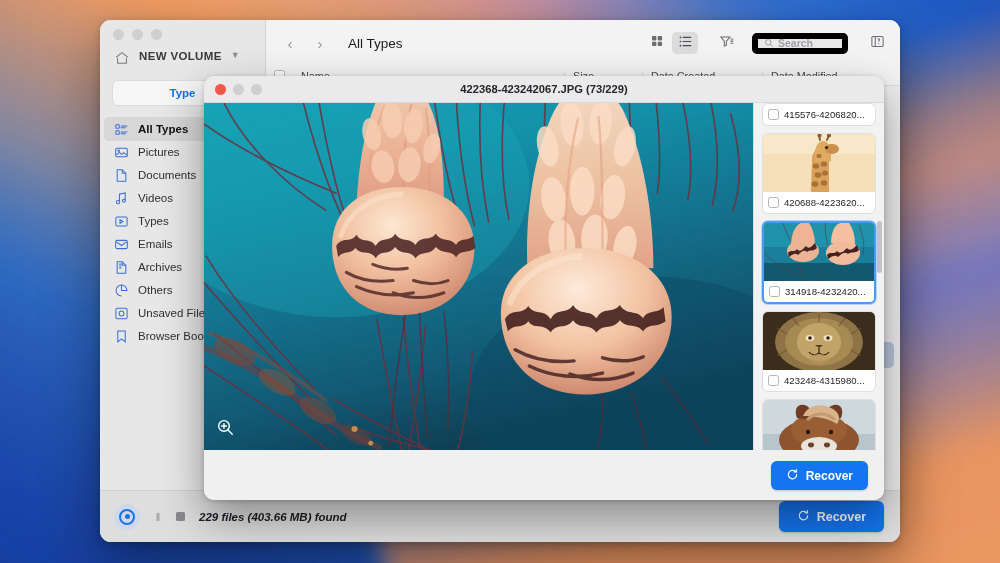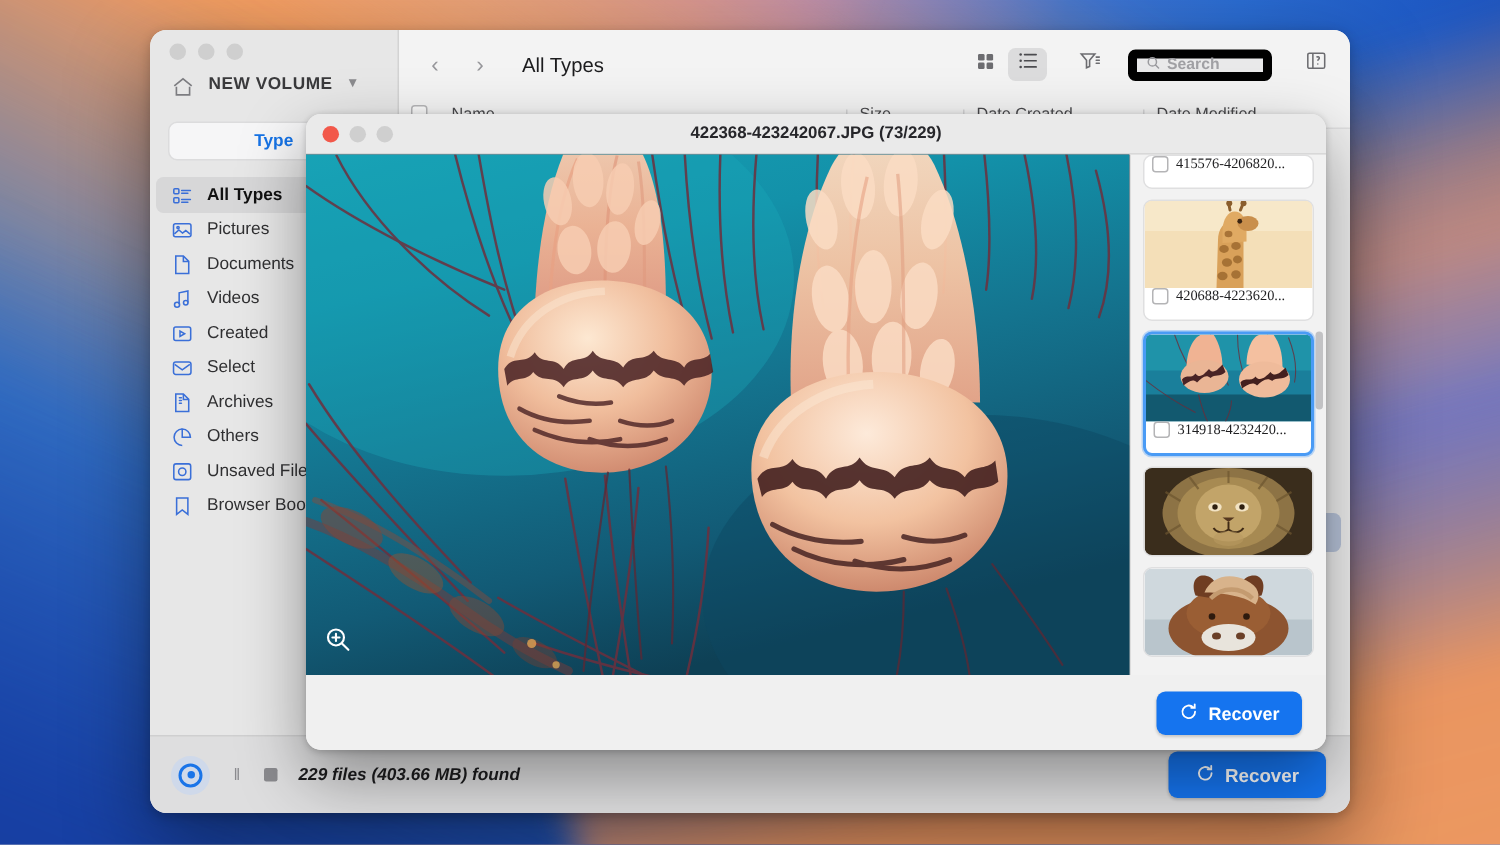--- a/index.html
+++ b/index.html
@@ -260,22 +260,22 @@
   }
   #sel-count-num { color: #1574ef; }
   #thumbs { flex: 1; overflow: hidden; position: relative; padding: 0 8px; }
   .thumb-card {
     background: #fff; border: 1px solid #dfdfe0; border-radius: 6px;
     margin-bottom: 7px; overflow: hidden;
   }
   .thumb-card.selected { border: 2px solid #4a9bf5; box-shadow: 0 0 0 1px rgba(74,155,245,.35); }
   .thumb-img { width: 100%; height: 58px; display: block; }
   .thumb-row {
-    height: 21px; display: flex; align-items: flex-start; gap: 5px;
-    padding: 0 5px; font-size: 9.6px; color: #1f1f21; font-family: Liberation Serif, serif;
+    height: 21px; display: flex; align-items: center; gap: 5px;
+    padding: 0 5px; font-size: 9.6px; color: #1f1f21;
   }
   .thumb-name { overflow: hidden; white-space: nowrap; text-overflow: ellipsis; }
   #rail-scroll {
     position: absolute; right: 2px; top: 118px;
     width: 5px; height: 52px; border-radius: 3px; background: #c2c2c4;
   }
   #pv-footer {
     height: 50px; background: #f0f0f0;
     display: flex; align-items: center; justify-content: flex-end;
     padding: 0 16px; flex-shrink: 0;
@@ -367,31 +367,31 @@
           <span class="nav-label">Videos</span>
         </div>
 
         <div class="nav-item">
           <span class="nav-icon">
             <svg width="15" height="15" viewBox="0 0 16 16" fill="none" stroke="#3a6fd8" stroke-width="1.1">
               <rect x="2" y="3.2" width="12" height="9.6" rx="1.4"></rect>
               <path d="M6.4 6.1v3.8l3.3-1.9z"></path>
             </svg>
           </span>
-          <span class="nav-label">Created</span>
+          <span class="nav-label">Types</span>
         </div>
 
         <div class="nav-item">
           <span class="nav-icon">
             <svg width="15" height="15" viewBox="0 0 16 16" fill="none" stroke="#3a6fd8" stroke-width="1.1">
               <rect x="1.8" y="3.6" width="12.4" height="8.8" rx="1.6"></rect>
               <path d="m2.6 5.2 5.4 3.9 5.4-3.9"></path>
             </svg>
           </span>
-          <span class="nav-label">Select</span>
+          <span class="nav-label">Emails</span>
         </div>
 
         <div class="nav-item">
           <span class="nav-icon">
             <svg width="15" height="15" viewBox="0 0 16 16" fill="none" stroke="#3a6fd8" stroke-width="1.1">
               <path d="M3.4 1.8h5.4l3.8 3.8v8.6H3.4z"></path>
               <path d="M8.8 1.8v3.9h3.8"></path>
               <path d="M6 4.4h1.4M6 6.4h1.4M6 8.4h1.4" stroke-linecap="round"></path>
             </svg>
           </span>
@@ -778,20 +778,24 @@
               <path d="M14 16 L24 22 M14 44 L24 38 M98 16 L88 22 M98 44 L88 38 M56 2 L56 10 M30 6 L36 14 M82 6 L76 14"></path>
             </g>
             <ellipse cx="47" cy="26" rx="4.5" ry="3" fill="#f2e3c4"></ellipse>
             <ellipse cx="65" cy="26" rx="4.5" ry="3" fill="#f2e3c4"></ellipse>
             <circle cx="47" cy="26" r="1.8" fill="#2e1f10"></circle>
             <circle cx="65" cy="26" r="1.8" fill="#2e1f10"></circle>
             <path d="M52 33 L56 36 L60 33 Z" fill="#54371f"></path>
             <path d="M56 36 L56 41 M56 41 C52 44 48 43 46 40 M56 41 C60 44 64 43 66 40" stroke="#3f2a16" stroke-width="1.3" fill="none"></path>
             <ellipse cx="56" cy="47" rx="10" ry="5" fill="#b79a60" opacity=".6"></ellipse>
           </svg>
+          <div class="thumb-row">
+            <div class="cb"></div>
+            <span class="thumb-name">423248-4315980...</span>
+          </div>
         </div>
 
         <div class="thumb-card">
           <svg class="thumb-img" viewBox="0 0 112 58" preserveAspectRatio="xMidYMid slice">
             <rect width="112" height="58" fill="#cfd8dd"></rect>
             <rect y="34" width="112" height="24" fill="#b9c5cc"></rect>
             <ellipse cx="56" cy="40" rx="40" ry="22" fill="#8d5430"></ellipse>
             <ellipse cx="56" cy="30" rx="28" ry="17" fill="#9a5e34"></ellipse>
             <path d="M34 18 C30 8 36 2 44 6 C48 8 48 14 46 20 Z" fill="#6f3d22"></path>
             <path d="M78 18 C82 8 76 2 68 6 C64 8 64 14 66 20 Z" fill="#6f3d22"></path>

